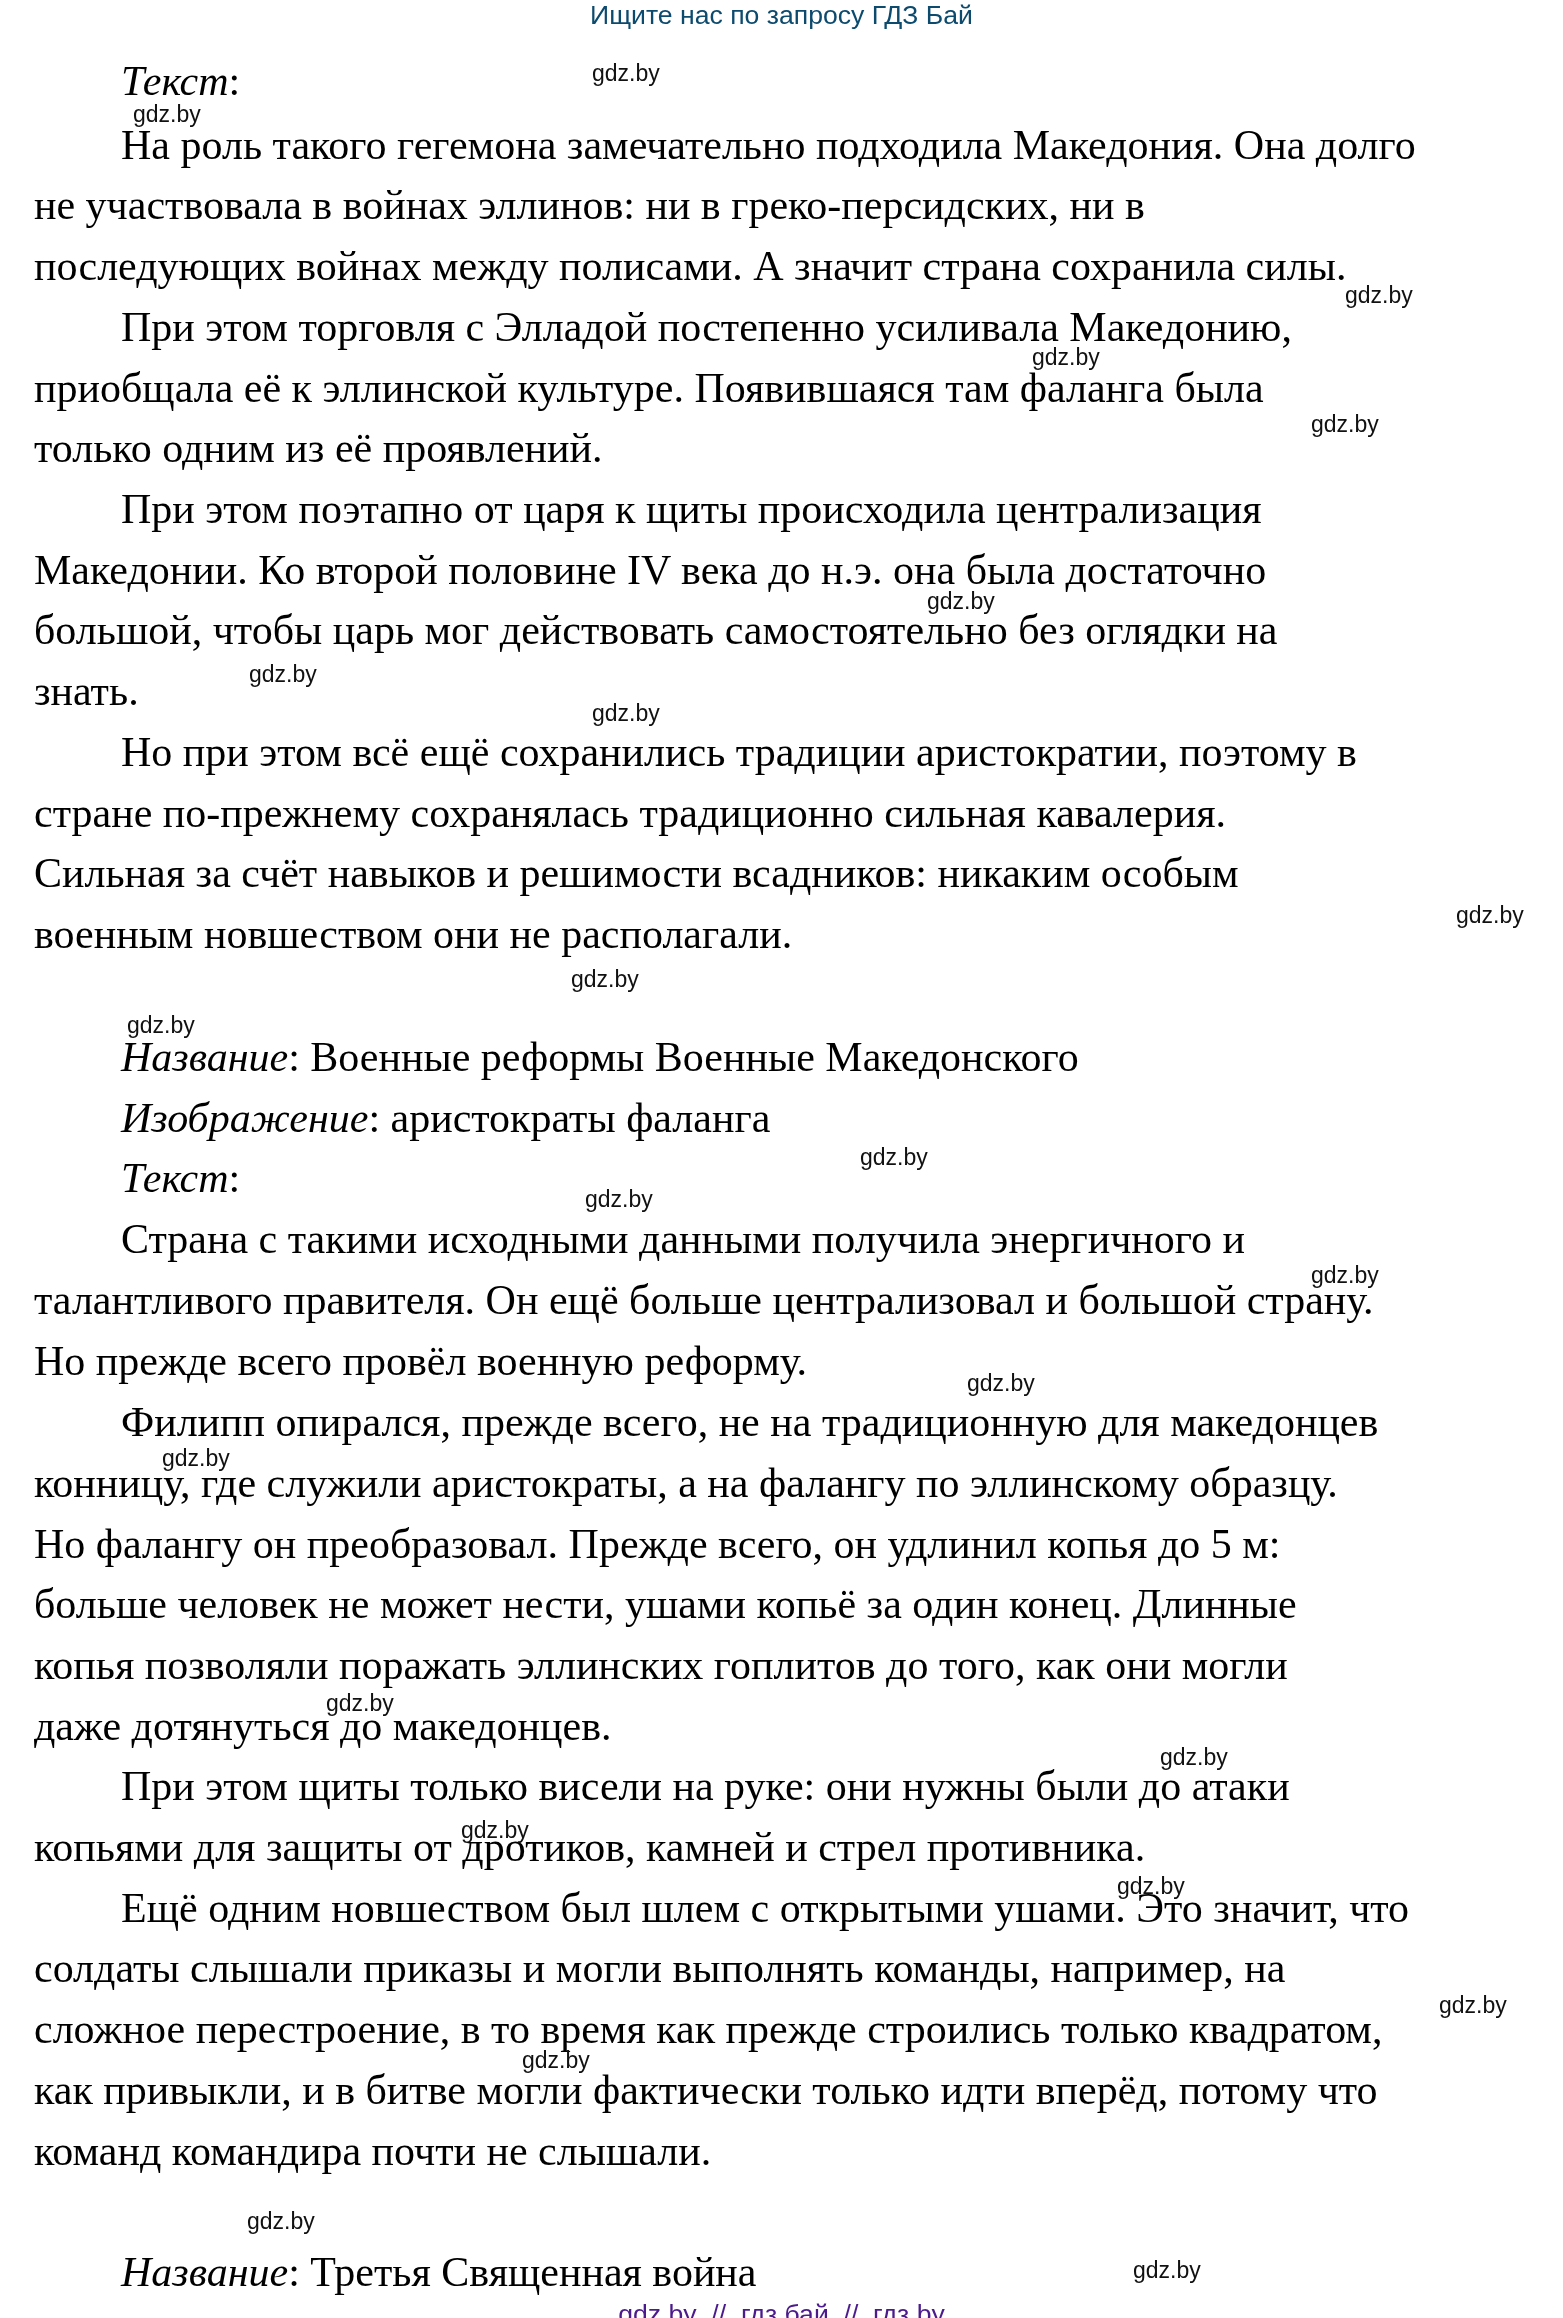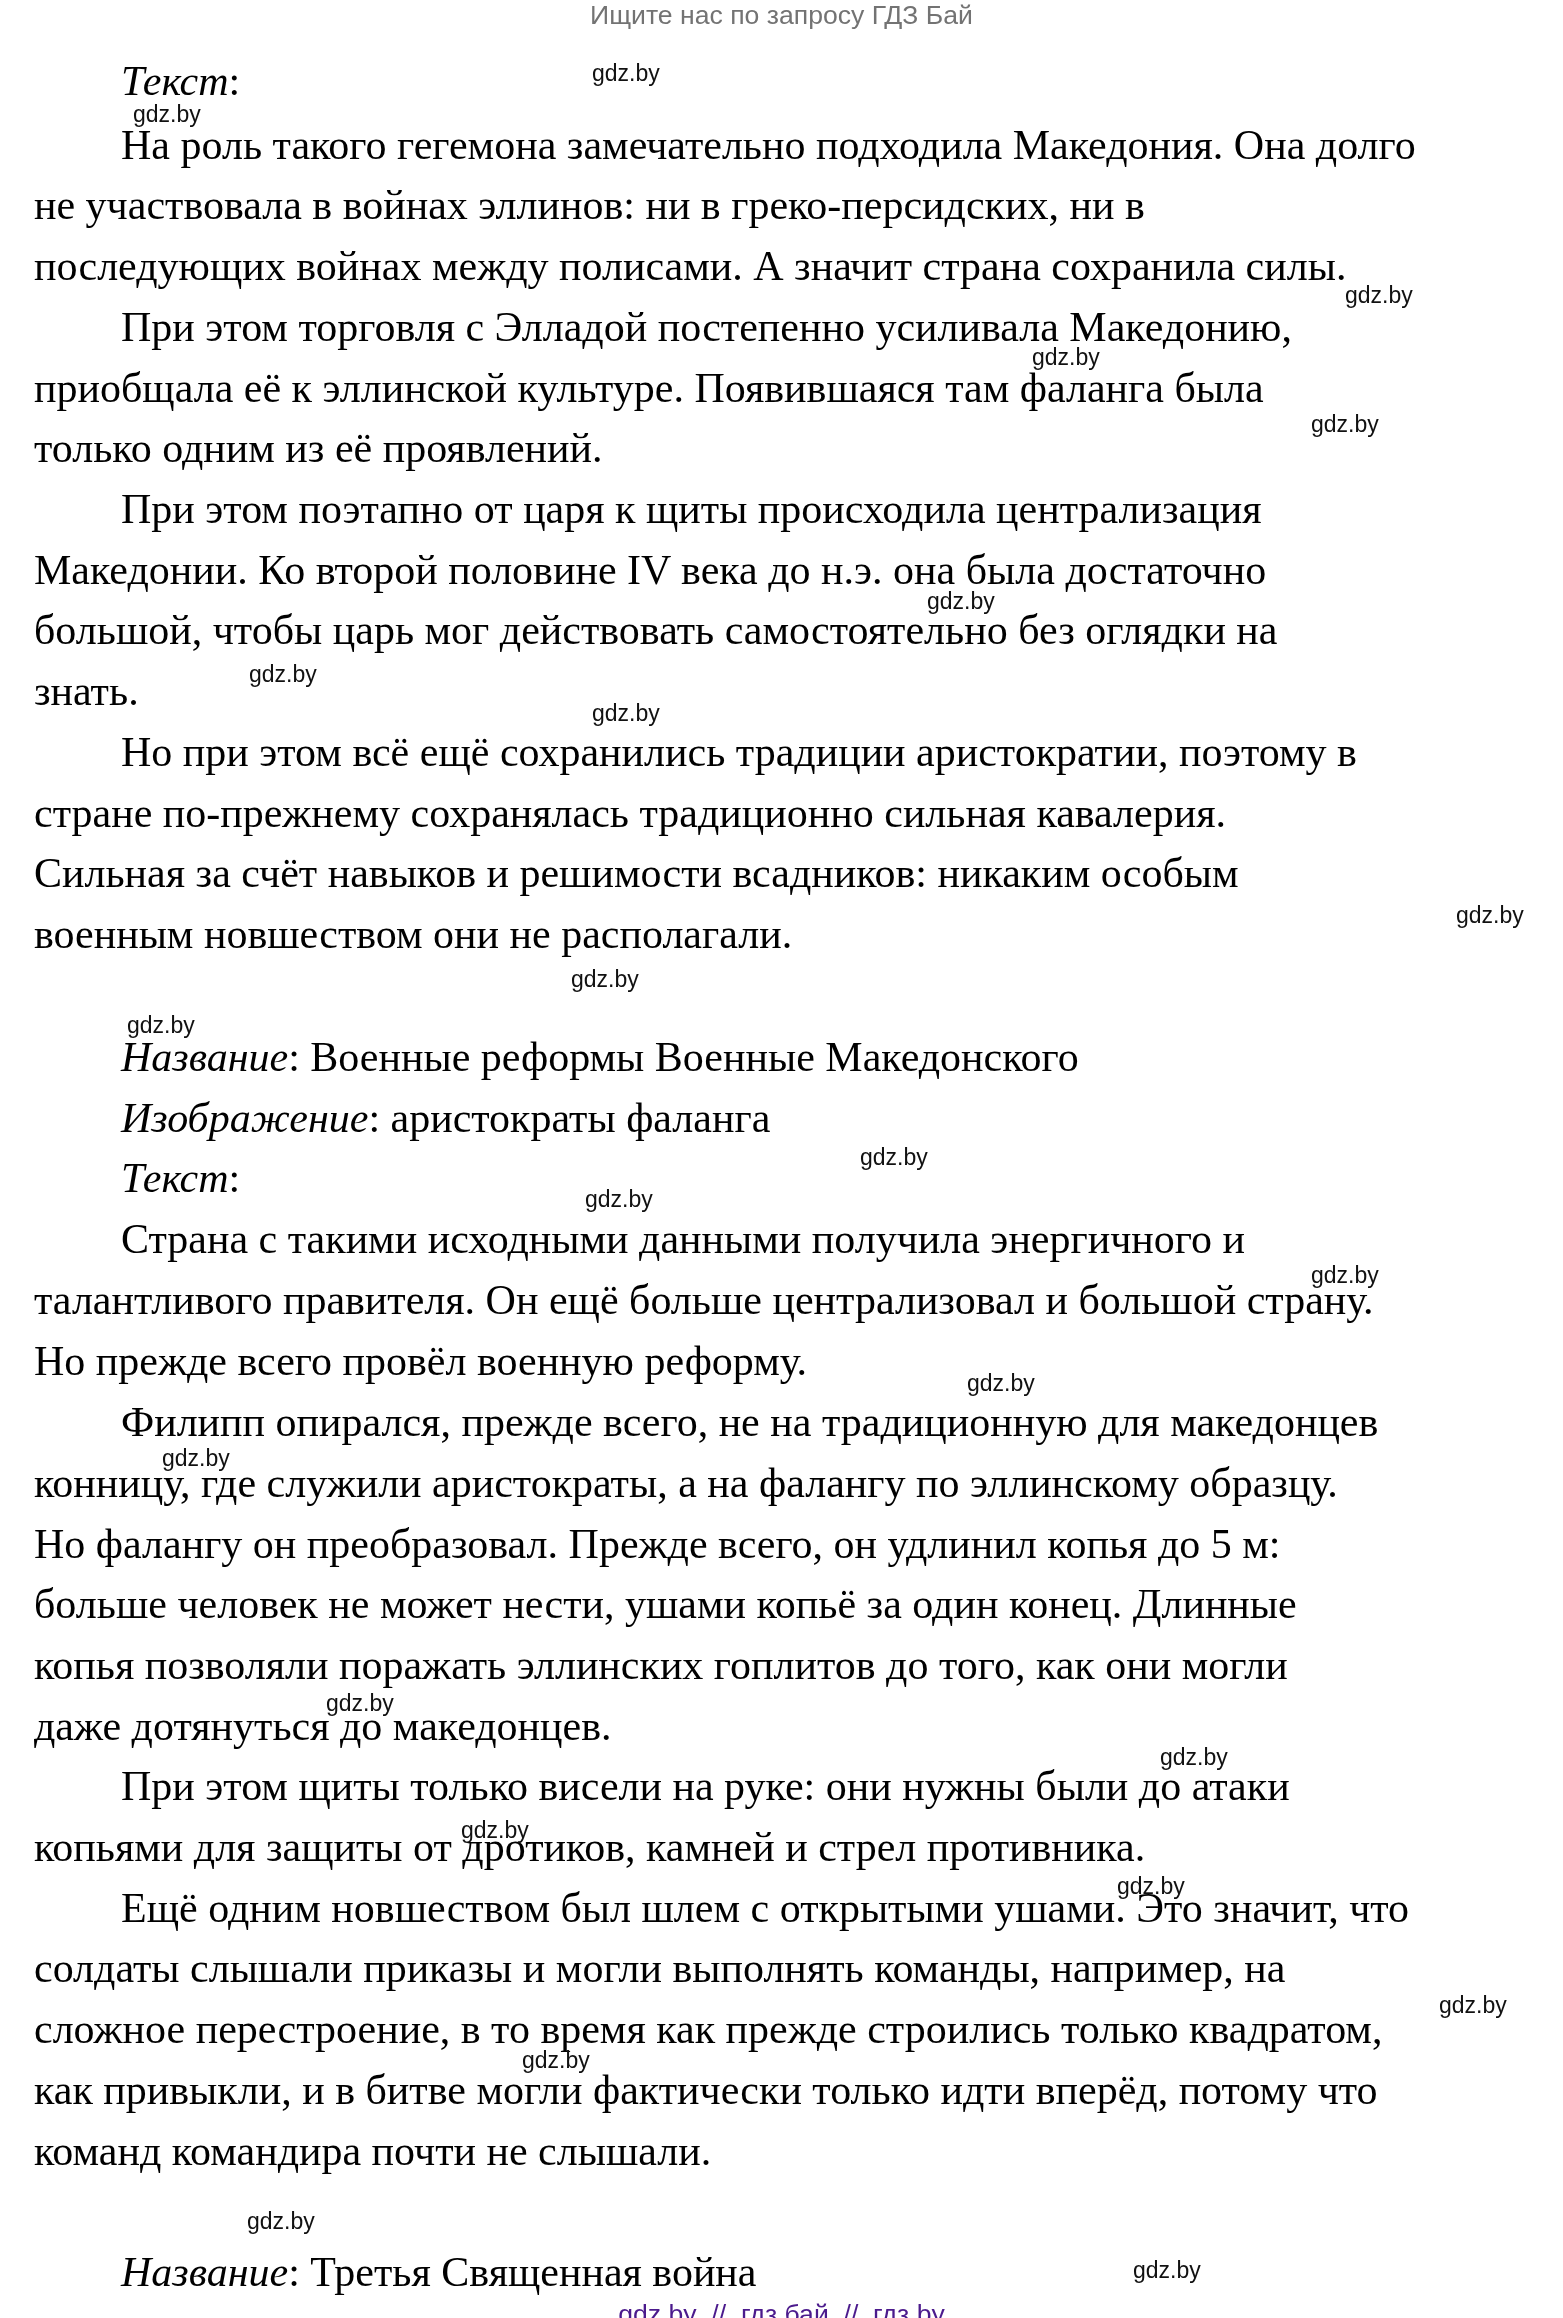--- a/index.html
+++ b/index.html
@@ -1,18 +1,18 @@
 <!DOCTYPE html>
 <html style="font-size:12.5px"><head>
 <meta charset="utf-8">
 <style>
   html, body { margin:0; padding:0; background:#fff; }
   body { width:1563px; height:2319px; position:relative; overflow:hidden; }
   .top-banner { position:absolute; top:0; left:0; width:1563px; text-align:center;
-    font-family:"Liberation Sans", sans-serif; font-size:26.6px; color:#737373; line-height:31px; }
+    font-family:"Liberation Sans", sans-serif; font-size:26.6px; color:#0c4a6e; line-height:31px; }
   .footer { position:absolute; top:2299px; left:0; width:1563px; text-align:center;
     font-family:"Liberation Sans", sans-serif; font-size:26.6px; color:#4b1a8c; line-height:31px; white-space:pre; }
   .line { position:absolute; left:34px; font-family:"Liberation Serif", serif; font-size:42px;
     color:#000; white-space:nowrap; line-height:50px; }
   .line.indent { left:81px;margin-left:40px; }
   .label { font-style:italic; }
   .wm { position:absolute; font-family:"Liberation Sans", sans-serif; font-size:23px; color:#111; line-height:25px; }
 </style>
 </head>
 <body>

